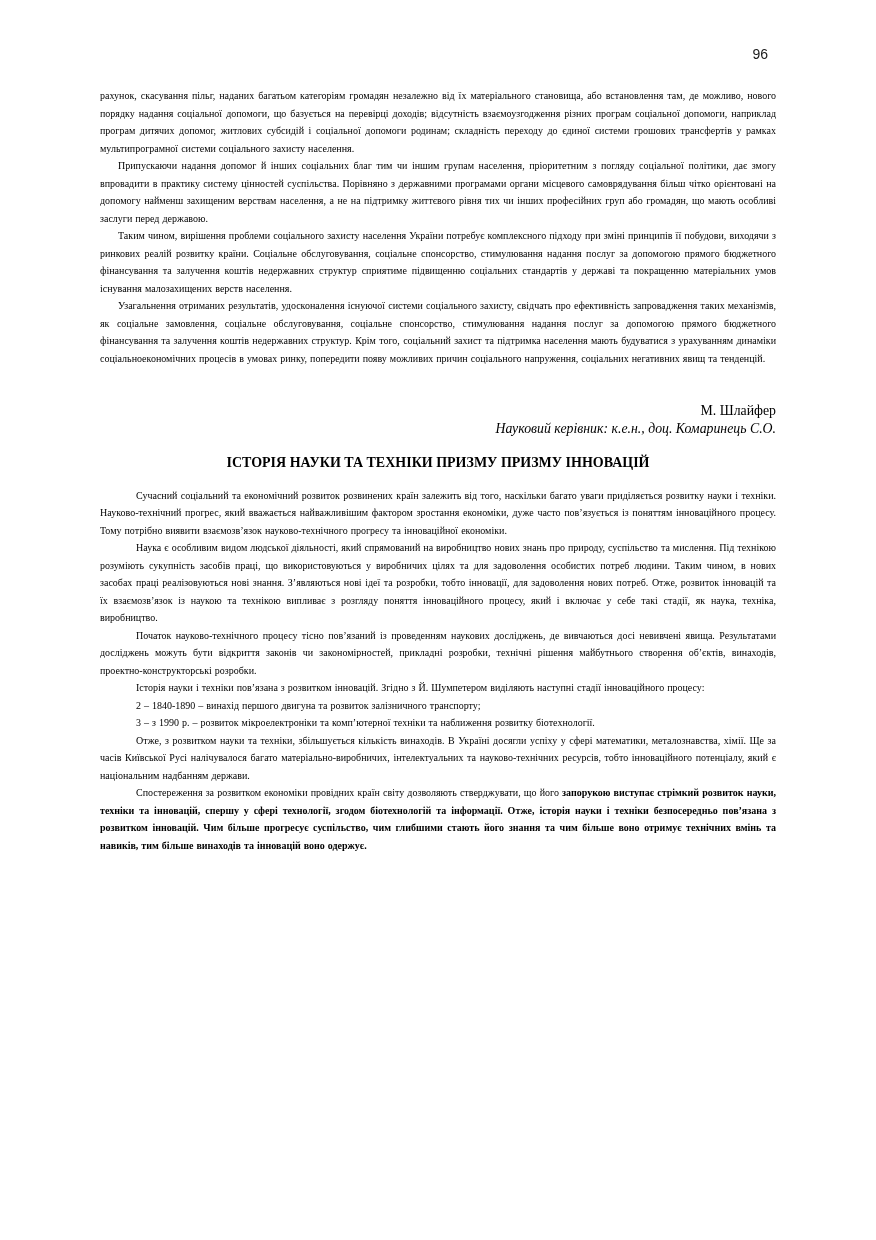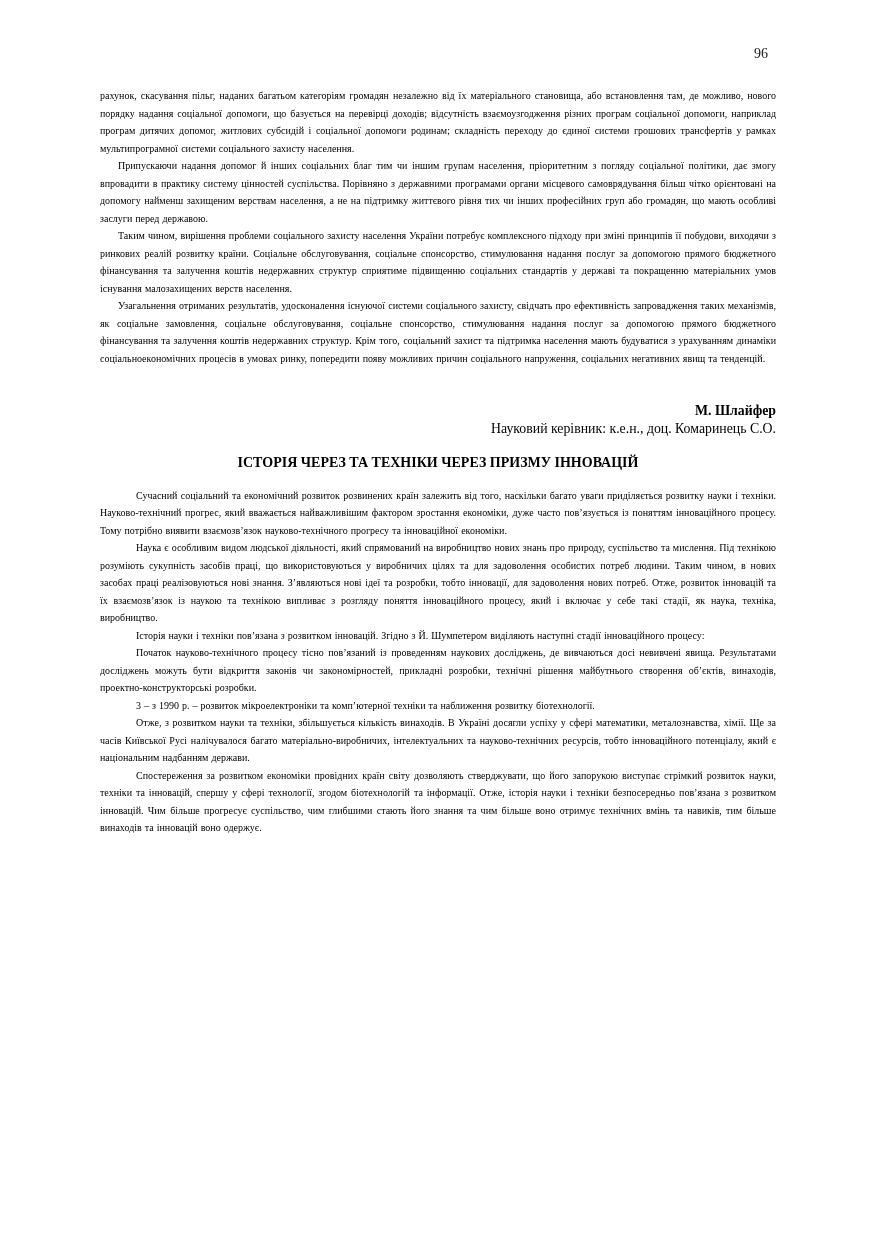--- a/index.html
+++ b/index.html
@@ -10,21 +10,21 @@
     margin: 0 auto;
     background: #ffffff;
     color: #000000;
     font-family: "Liberation Serif", serif;
     overflow: hidden;
   }
   .page-number {
     position: absolute;
     top: 46px;
     right: 108px;
-    font-family: Liberation Serif, serif;
+    font-family: Liberation Sans, sans-serif;
     font-size: 14px;
     color: #1a1a1a;
   }
   .content {
     position: absolute;
     top: 87px;
     left: 100px;
     width: 676px;
   }
   .body-par {
@@ -36,58 +36,59 @@
   }
   .no-indent  { text-indent: 0; }
   .indent1    { text-indent: 18px; }
   .indent2    { text-indent: 36px; }
   .author-block {
     margin-top: 35px;
     text-align: right;
     font-size: 13.8px;
     line-height: 17.5px;
   }
-  .author-name { font-weight: bold; }
-  .supervisor  { }
+  .author-name { font-weight: normal; }
+  .supervisor  { font-style: italic; }
   .article-title {
     margin: 17px 0 15px 0;
     font-size: 14px;
     line-height: 17.5px;
     font-weight: bold;
     text-align: center;
   }
   .list-par { margin: 0; }
-  .bold-run { font-weight: normal; }
+  .bold-run { font-weight: bold; }
 </style>
 </head>
 <body>
 
 <div class="page">
 
   <div class="page-number">96</div>
 
   <div class="content">
 
     <p class="body-par no-indent">рахунок, скасування пільг, наданих багатьом категоріям громадян незалежно від їх матеріального становища, або встановлення там, де можливо, нового порядку надання соціальної допомоги, що базується на перевірці доходів; відсутність взаємоузгодження різних програм соціальної допомоги, наприклад програм дитячих допомог, житлових субсидій і соціальної допомоги родинам; складність переходу до єдиної системи грошових трансфертів у рамках мультипрограмної системи соціального захисту населення.</p>
     <p class="body-par indent1">Припускаючи надання допомог й інших соціальних благ тим чи іншим групам населення, пріоритетним з погляду соціальної політики, дає змогу впровадити в практику систему цінностей суспільства. Порівняно з державними програмами органи місцевого самоврядування більш чітко орієнтовані на допомогу найменш захищеним верствам населення, а не на підтримку життєвого рівня тих чи інших професійних груп або громадян, що мають особливі заслуги перед державою.</p>
     <p class="body-par indent1">Таким чином, вирішення проблеми соціального захисту населення України потребує комплексного підходу при зміні принципів її побудови, виходячи з ринкових реалій розвитку країни. Соціальне обслуговування, соціальне спонсорство, стимулювання надання послуг за допомогою прямого бюджетного фінансування та залучення коштів недержавних структур сприятиме підвищенню соціальних стандартів у державі та покращенню матеріальних умов існування малозахищених верств населення.</p>
     <p class="body-par indent1">Узагальнення отриманих результатів, удосконалення існуючої системи соціального захисту, свідчать про ефективність запровадження таких механізмів, як соціальне замовлення, соціальне обслуговування, соціальне спонсорство, стимулювання надання послуг за допомогою прямого бюджетного фінансування та залучення коштів недержавних структур. Крім того, соціальний захист та підтримка населення мають будуватися з урахуванням динаміки соціальноекономічних процесів в умовах ринку, попередити появу можливих причин соціального напруження, соціальних негативних явищ та тенденцій.</p>
 
     <div class="author-block">
       <div class="author-name">М. Шлайфер</div>
       <div class="supervisor">Науковий керівник: к.е.н., доц. Комаринець С.О.</div>
     </div>
 
-    <h1 class="article-title">ІСТОРІЯ ЧЕРЕЗ ТА ТЕХНІКИ ЧЕРЕЗ ПРИЗМУ ІННОВАЦІЙ</h1>
+    <h1 class="article-title">ІСТОРІЯ НАУКИ ТА ТЕХНІКИ ПРИЗМУ ПРИЗМУ ІННОВАЦІЙ</h1>
 
     <p class="body-par indent2">Сучасний соціальний та економічний розвиток розвинених країн залежить від того, наскільки багато уваги приділяється розвитку науки і техніки. Науково-технічний прогрес, який вважається найважливішим фактором зростання економіки, дуже часто пов’язується із поняттям інноваційного процесу. Тому потрібно виявити взаємозв’язок науково-технічного прогресу та інноваційної економіки.</p>
     <p class="body-par indent2">Наука є особливим видом людської діяльності, який спрямований на виробництво нових знань про природу, суспільство та мислення. Під технікою розуміють сукупність засобів праці, що використовуються у виробничих цілях та для задоволення особистих потреб людини. Таким чином, в нових засобах праці реалізовуються нові знання. З’являються нові ідеї та розробки, тобто інновації, для задоволення нових потреб. Отже, розвиток інновацій та їх взаємозв’язок із наукою та технікою випливає з розгляду поняття інноваційного процесу, який і включає у себе такі стадії, як наука, техніка, виробництво.</p>
+    <p class="body-par indent2">Початок науково-технічного процесу тісно пов’язаний із проведенням наукових досліджень, де вивчаються досі невивчені явища. Результатами досліджень можуть бути відкриття законів чи закономірностей, прикладні розробки, технічні рішення майбутнього створення об’єктів, винаходів, проектно-конструкторські розробки.</p>
     <p class="body-par indent2">Історія науки і техніки пов’язана з розвитком інновацій. Згідно з Й. Шумпетером виділяють наступні стадії інноваційного процесу:</p>
-    <p class="body-par indent2">Початок науково-технічного процесу тісно пов’язаний із проведенням наукових досліджень, де вивчаються досі невивчені явища. Результатами досліджень можуть бути відкриття законів чи закономірностей, прикладні розробки, технічні рішення майбутнього створення об’єктів, винаходів, проектно-конструкторські розробки.</p>
 
+    <p class="body-par indent2 list-par">2 – 1840-1890 – винахід першого двигуна та розвиток залізничного транспорту;</p>
     <p class="body-par indent2 list-par">3 – з 1990 р. – розвиток мікроелектроніки та комп’ютерної техніки та наближення розвитку біотехнології.</p>
 
     <p class="body-par indent2">Отже, з розвитком науки та техніки, збільшується кількість винаходів. В Україні досягли успіху у сфері математики, металознавства, хімії. Ще за часів Київської Русі налічувалося багато матеріально-виробничих, інтелектуальних та науково-технічних ресурсів, тобто інноваційного потенціалу, який є національним надбанням держави.</p>
 
     <p class="body-par indent2"><span>Спостереження за розвитком економіки провідних країн світу дозволяють стверджувати, що його </span><span class="bold-run">запорукою виступає стрімкий розвиток науки, техніки та інновацій, спершу у сфері технології, згодом біотехнологій та інформації. Отже, історія науки і техніки безпосередньо пов’язана з розвитком інновацій. Чим більше прогресує суспільство, чим глибшими стають його знання та чим більше воно отримує технічних вмінь та навиків, тим більше винаходів та інновацій воно одержує.</span></p>
 
   </div>
 </div>
 
 </body></html>

